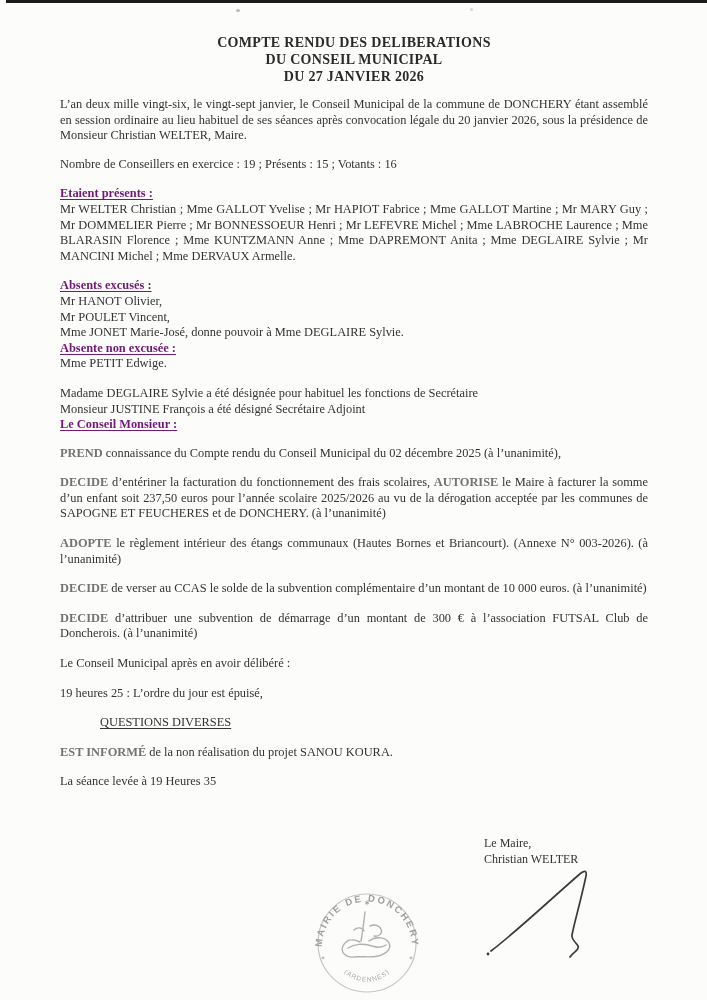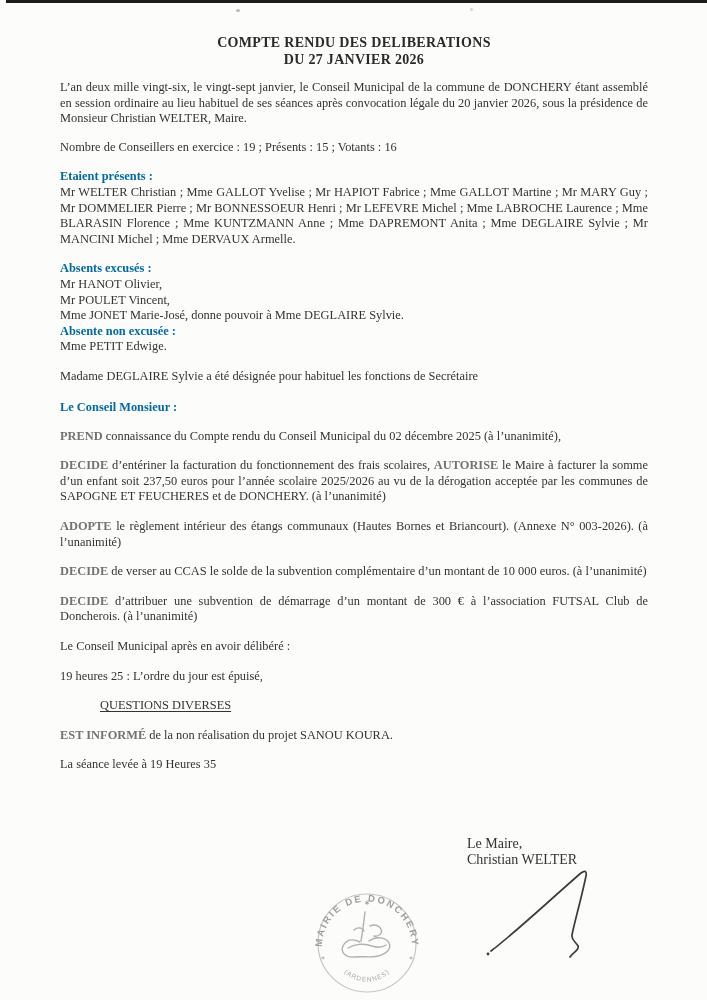--- a/index.html
+++ b/index.html
@@ -34,72 +34,74 @@
     font-size: 14px;
     line-height: 17px;
     letter-spacing: 0.3px;
     color: #2a2a2a;
     margin-bottom: 12px;
   }
   p { margin: 0 0 13px 0; }
   .just { text-align: justify; }
   .hd {
     font-weight: bold;
-    color: #0369a1;
+    color: #701a75;
+    text-decoration: underline;
     text-underline-offset: 2px;
   }
   .gap { margin-bottom: 14px; }
   b, strong { color: #737373; }
   .questions {
     margin-left: 40px;
     text-decoration: underline;
     text-underline-offset: 2px;
     margin-bottom: 14px;
   }
   .sig-block {
     position: absolute;
-    left: 467px; top: 836px;
-    font-size: 14px;
+    left: 484px; top: 836px;
+    font-size: 12px;
     line-height: 15.6px;
   }
   .signature-svg { position: absolute; left: 468px; top: 858px; }
   .stamp-svg { position: absolute; left: 310px; top: 886px; opacity: 0.85; }
 </style>
 </head>
 <body>
 
 <div class="page">
 
   <div class="scan-top-edge"></div>
   <div class="speck speck-a"></div>
   <div class="speck speck-b"></div>
 
   <div class="content">
 
     <div class="doc-title">
       <div>COMPTE RENDU DES DELIBERATIONS</div>
+      <div>DU CONSEIL MUNICIPAL</div>
       <div>DU 27 JANVIER 2026</div>
     </div>
 
     <p class="just">L’an deux mille vingt-six, le vingt-sept janvier, le Conseil Municipal de la commune de DONCHERY étant assemblé en session ordinaire au lieu habituel de ses séances après convocation légale du 20 janvier 2026, sous la présidence de Monsieur Christian WELTER, Maire.</p>
 
     <p class="gap">Nombre de Conseillers en exercice : 19 ; Présents : 15 ; Votants : 16</p>
 
     <p class="just gap"><span class="hd">Etaient présents :</span><br>
       <span>Mr WELTER Christian ; Mme GALLOT Yvelise ; Mr HAPIOT Fabrice ; Mme GALLOT Martine ; Mr MARY Guy ; Mr DOMMELIER Pierre ; Mr BONNESSOEUR Henri ; Mr LEFEVRE Michel ; Mme LABROCHE Laurence ; Mme BLARASIN Florence ; Mme KUNTZMANN Anne ; Mme DAPREMONT Anita ; Mme DEGLAIRE Sylvie ; Mr MANCINI Michel ; Mme DERVAUX Armelle.</span></p>
 
     <p class="gap"><span class="hd">Absents excusés :</span><br>
       <span>Mr HANOT Olivier,</span><br>
       <span>Mr POULET Vincent,</span><br>
       <span>Mme JONET Marie-José, donne pouvoir à Mme DEGLAIRE Sylvie.</span><br>
       <span class="hd">Absente non excusée :</span><br>
       <span>Mme PETIT Edwige.</span></p>
 
     <p><span>Madame DEGLAIRE Sylvie a été désignée pour habituel les fonctions de Secrétaire</span><br>
-      <br>
+      <span>Monsieur JUSTINE François a été désigné Secrétaire Adjoint</span><br>
       <span class="hd">Le Conseil Monsieur :</span></p>
 
     <p class="just gap"><strong>PREND</strong><span> connaissance du Compte rendu du Conseil Municipal du 02 décembre 2025 (à l’unanimité),</span></p>
 
 
     <p class="just gap"><strong>DECIDE</strong><span> d’entériner la facturation du fonctionnement des frais scolaires, </span><strong>AUTORISE</strong><span> le Maire à facturer la somme d’un enfant soit 237,50 euros pour l’année scolaire 2025/2026 au vu de la dérogation acceptée par les communes de SAPOGNE ET FEUCHERES et de DONCHERY. (à l’unanimité)</span></p>
 
     <p class="just gap"><strong>ADOPTE</strong><span> le règlement intérieur des étangs communaux (Hautes Bornes et Briancourt). (Annexe N° 003-2026). (à l’unanimité)</span></p>
 
     <p class="just gap"><strong>DECIDE</strong><span> de verser au CCAS le solde de la subvention complémentaire d’un montant de 10 000 euros. (à l’unanimité)</span></p>

